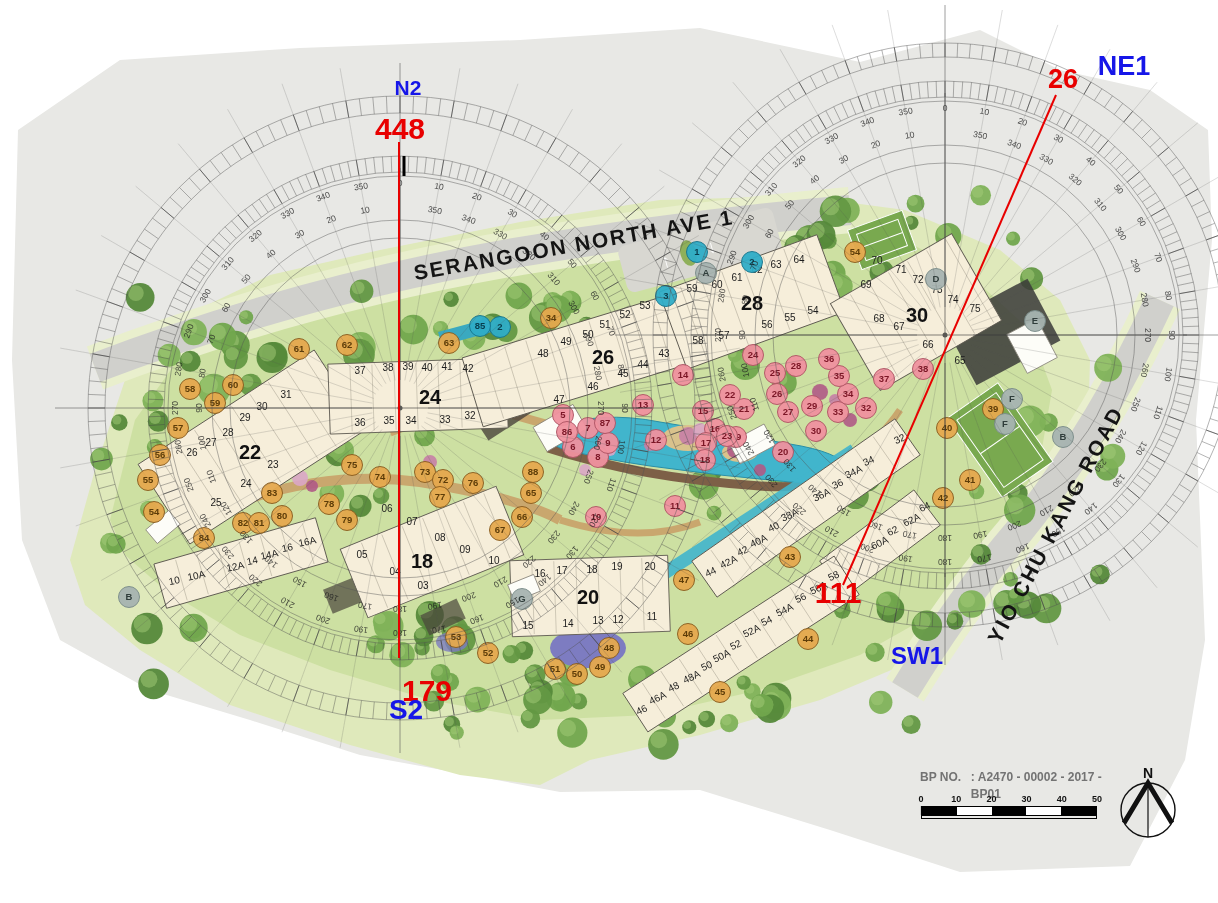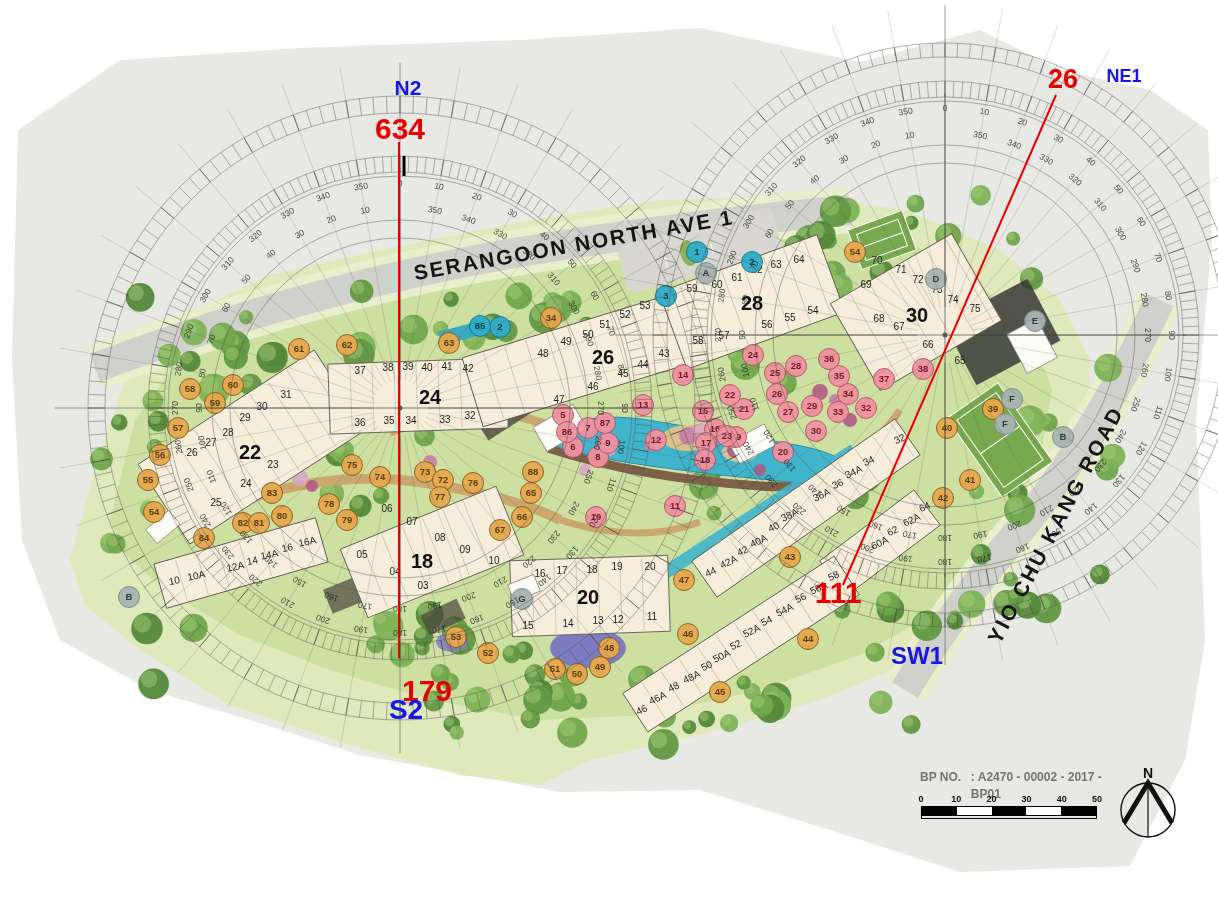--- a/index.html
+++ b/index.html
@@ -1901,22 +1901,22 @@
         <line x1="399" y1="142" x2="399" y2="658" stroke="#e80000" stroke-width="2"></line>
         <line x1="1056" y1="95" x2="843" y2="585" stroke="#e80000" stroke-width="2"></line>
       </g>
     <g id="L-roadlabels">
         <text x="575" y="252" text-anchor="middle" font-size="21" font-weight="bold" fill="#141414" letter-spacing="2px" transform="rotate(-10 575 252)" font-family="Liberation Sans, sans-serif">SERANGOON NORTH AVE 1</text>
         <text x="1062" y="528" text-anchor="middle" font-size="21" font-weight="bold" fill="#141414" letter-spacing="2.5px" transform="rotate(-62 1062 528)" font-family="Liberation Sans, sans-serif">YIO CHU KANG ROAD</text>
       </g>
   </svg>
 
   <div class="anno blue" style="left:408px;top:88px;font-size:21px">N2</div>
-  <div class="anno red" style="left:400px;top:129px;font-size:30px">634</div>
-  <div class="anno blue" style="left:1124px;top:76px;font-size:18px">NE1</div>
+  <div class="anno red" style="left:400px;top:129px;font-size:30px">448</div>
+  <div class="anno blue" style="left:1124px;top:66px;font-size:27px">NE1</div>
   <div class="anno red" style="left:1063px;top:79px;font-size:27px">26</div>
   <div class="anno red" style="left:427px;top:691px;font-size:30px">179</div>
   <div class="anno blue" style="left:406px;top:710px;font-size:28px">S2</div>
   <div class="anno red" style="left:838px;top:593px;font-size:30px">111</div>
   <div class="anno blue" style="left:917px;top:656px;font-size:24px">SW1</div>
 
   <div class="titleblock">
     <div class="tb-row">
       <span class="tb-label">BP NO.</span>
       <span>: A2470 - 00002 - 2017 - BP01</span>

